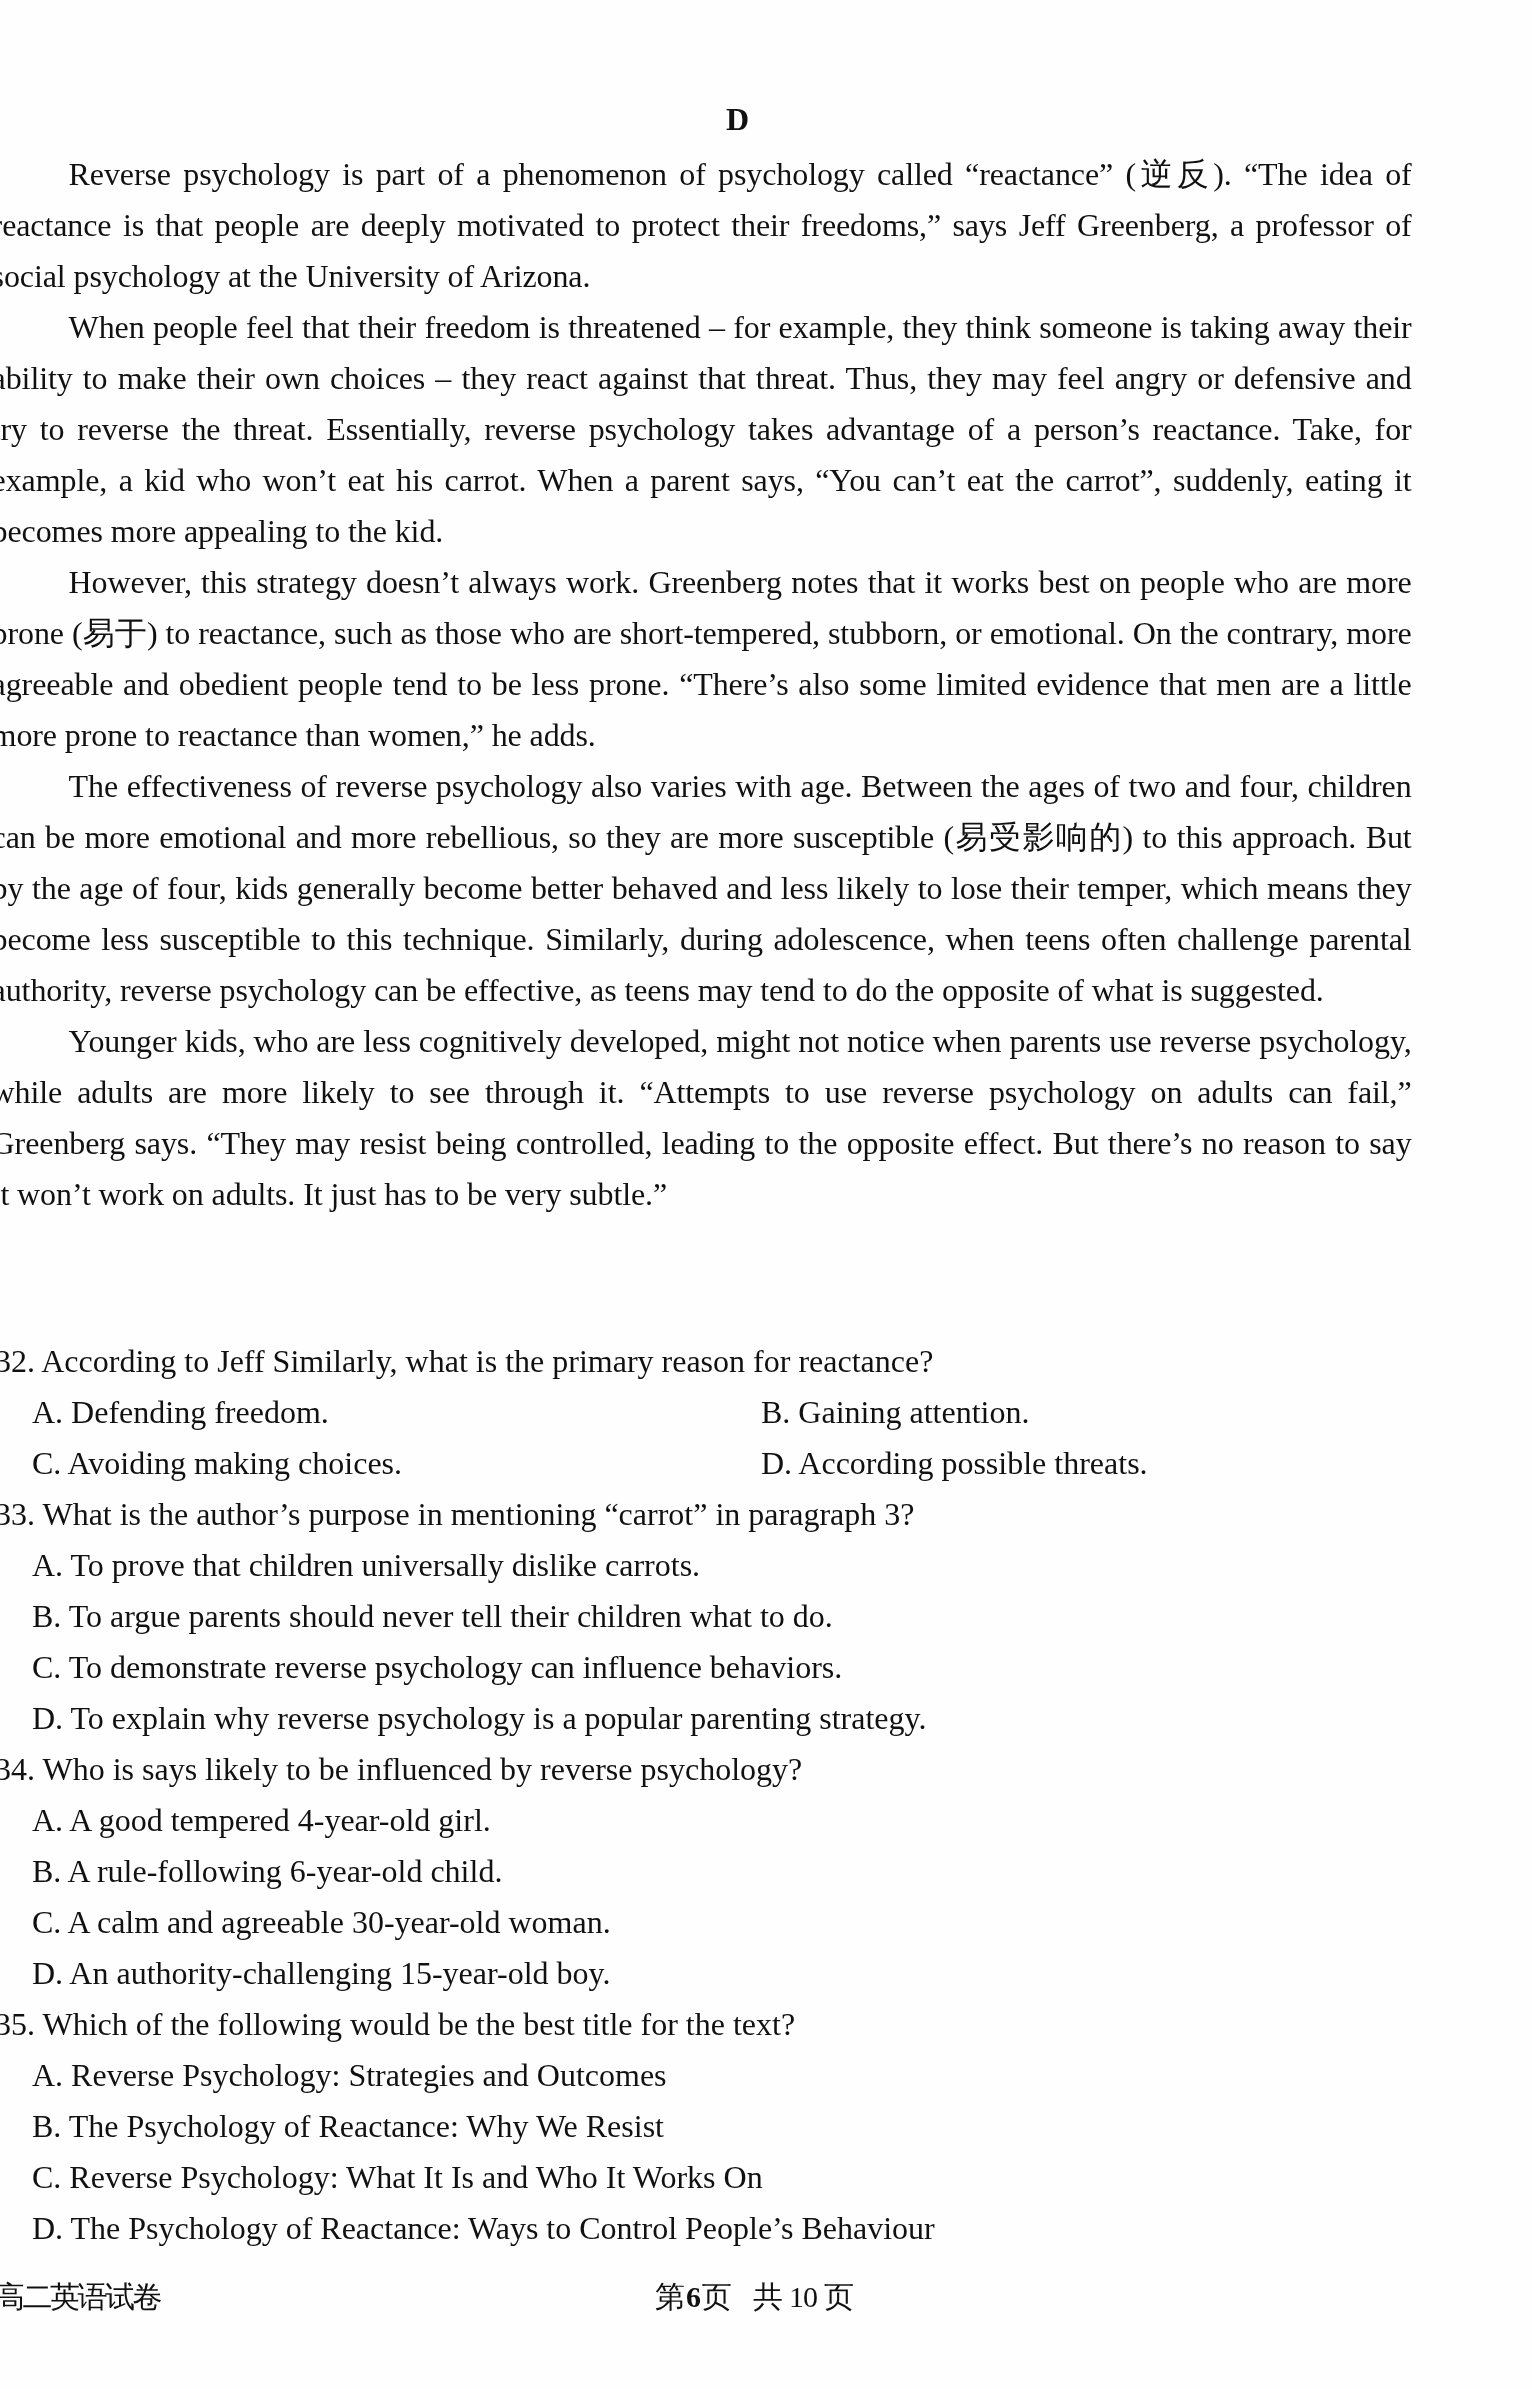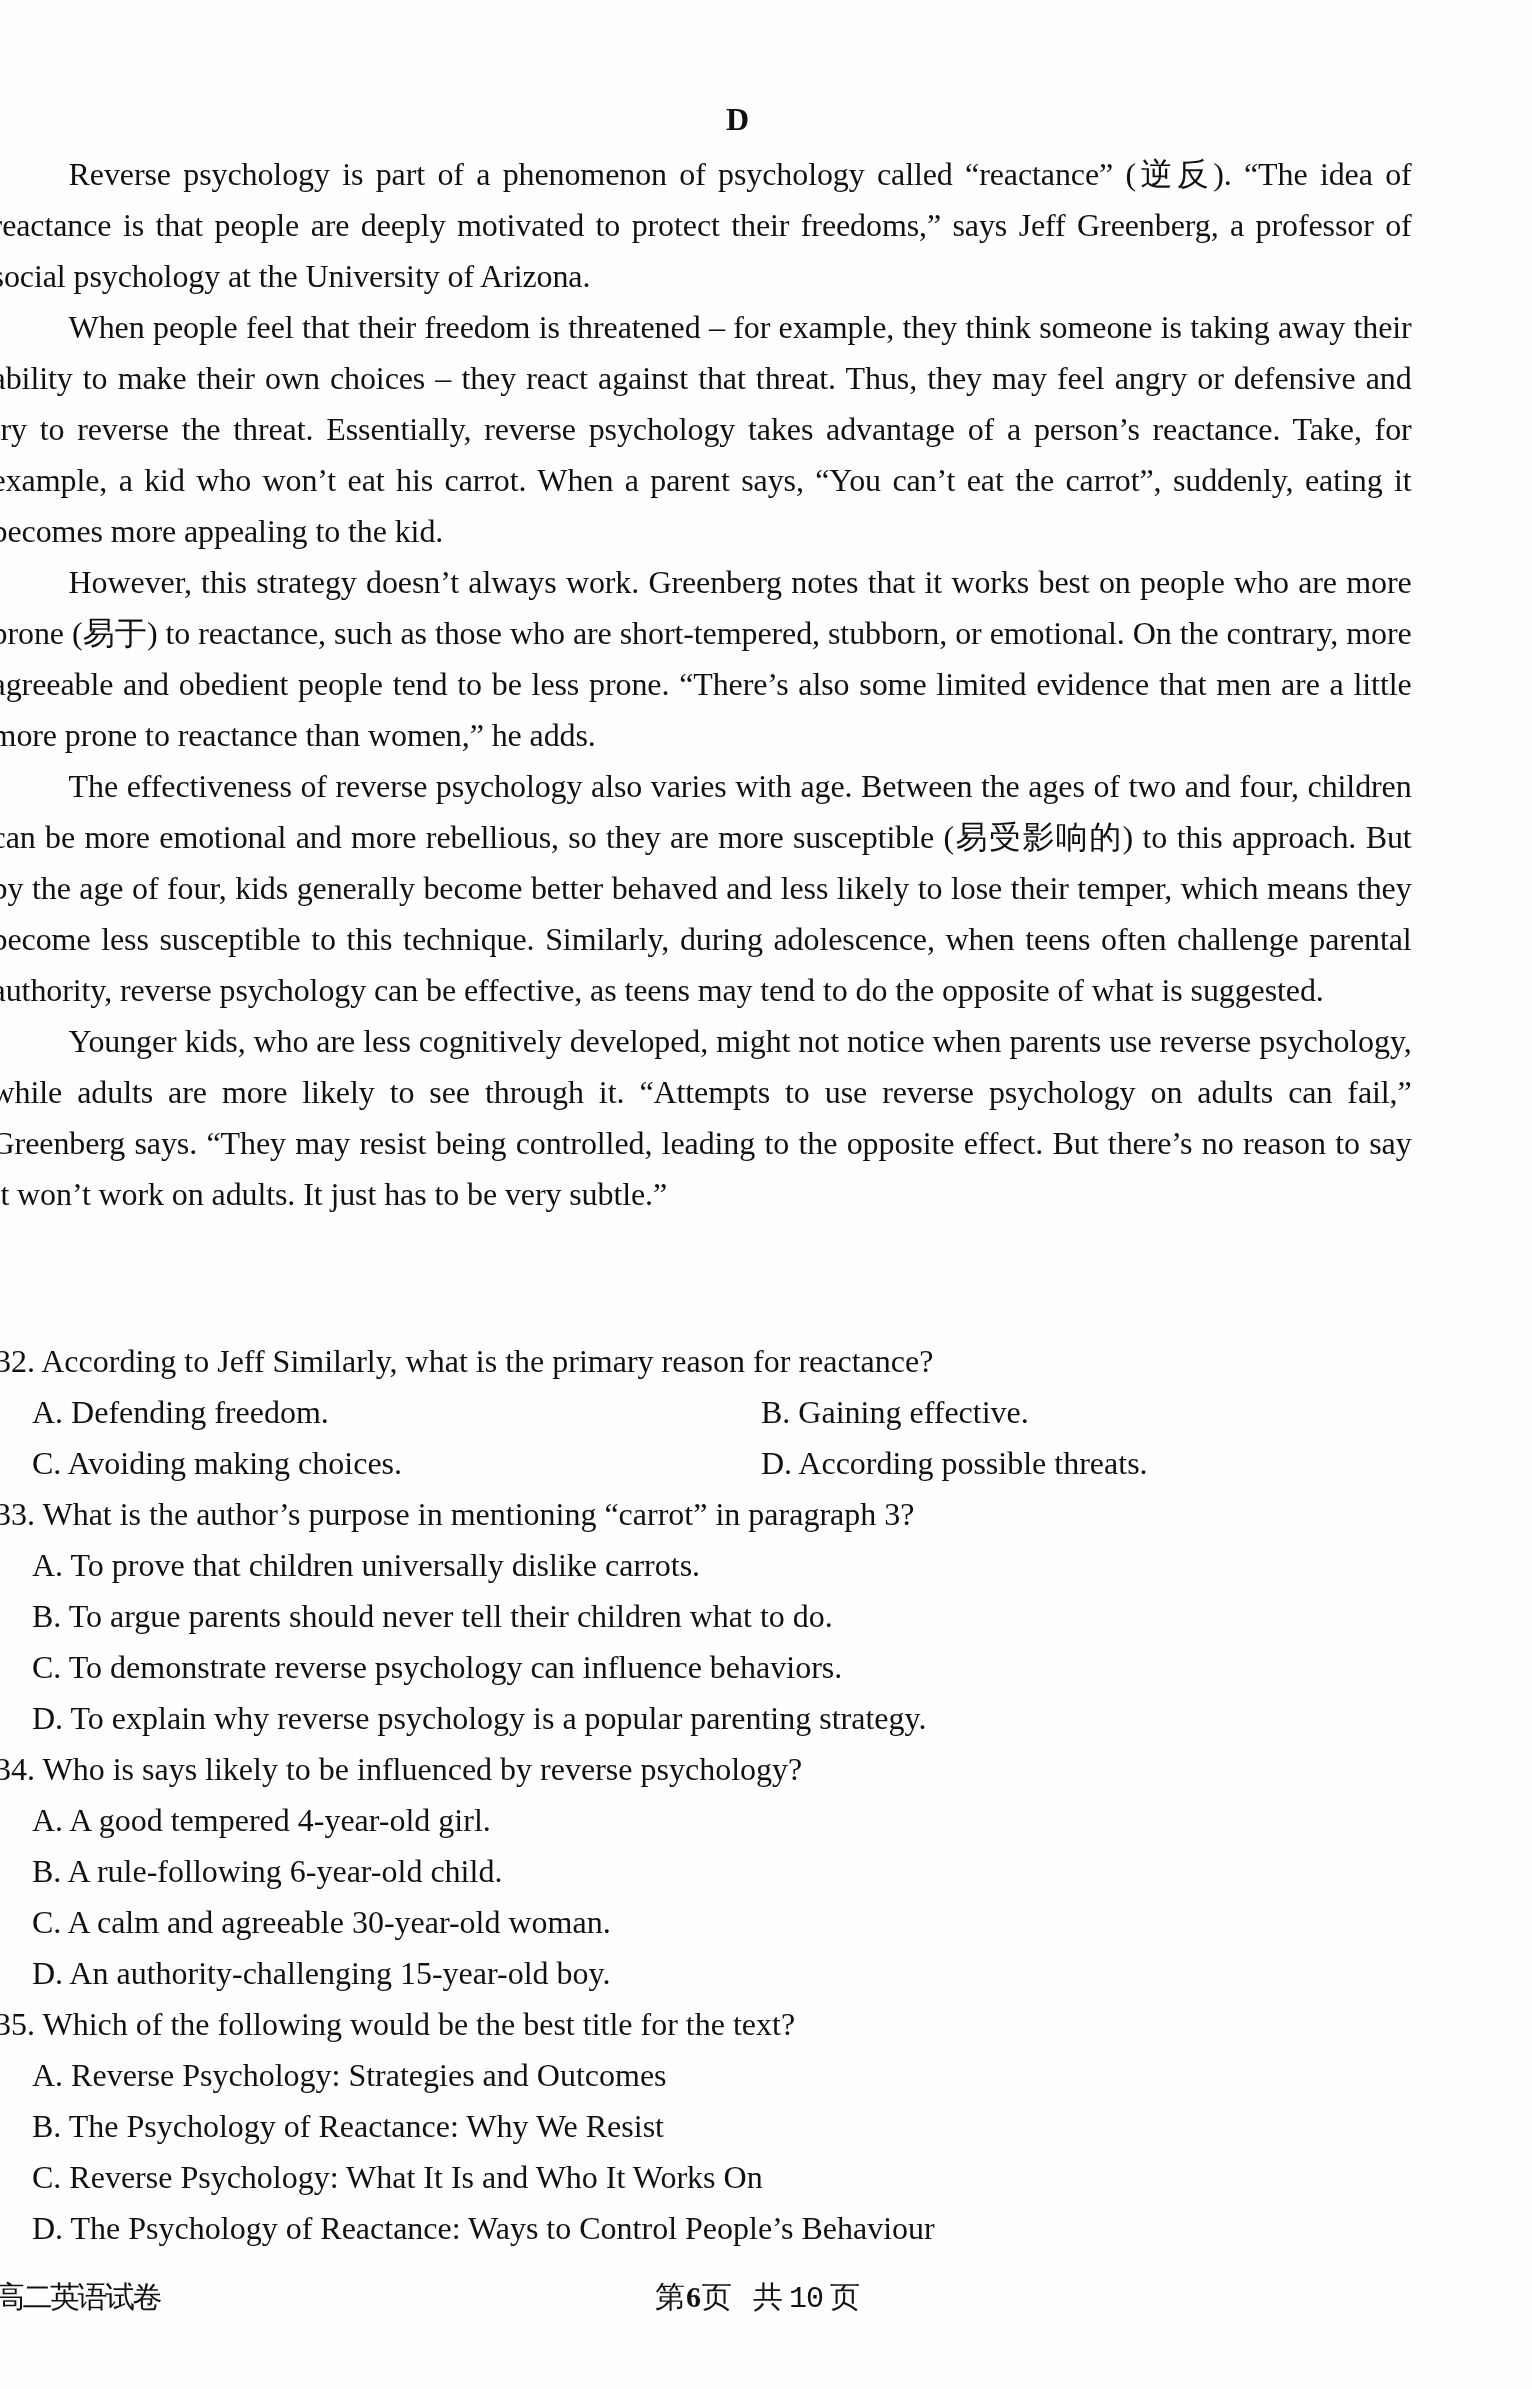--- a/index.html
+++ b/index.html
@@ -103,21 +103,21 @@
     left: 655px;
     top: 0;
     letter-spacing: -0.8px;
   }
   .footer-right .num {
     font-family: "Liberation Serif", serif;
     font-weight: bold;
     padding: 0 1.7px;
   }
   .footer-right .num-plain {
-    font-family: Liberation Mono, monospace;
+    font-family: Liberation Serif, serif;
     padding: 0 6.7px;
   }
   .sp {
     display: inline-block;
     width: 22px;
   }
 </style>
 </head>
 <body>
 
@@ -130,21 +130,21 @@
     <p>When people feel that their freedom is threatened – for example, they think someone is taking away their ability to make their own choices – they react against that threat. Thus, they may feel angry or defensive and try to reverse the threat. Essentially, reverse psychology takes advantage of a person’s reactance. Take, for example, a kid who won’t eat his carrot. When a parent says, “You can’t eat the carrot”, suddenly, eating it becomes more appealing to the kid.</p>
     <p>However, this strategy doesn’t always work. Greenberg notes that it works best on people who are more prone (易于) to reactance, such as those who are short-tempered, stubborn, or emotional. On the contrary, more agreeable and obedient people tend to be less prone. “There’s also some limited evidence that men are a little more prone to reactance than women,” he adds.</p>
     <p>The effectiveness of reverse psychology also varies with age. Between the ages of two and four, children can be more emotional and more rebellious, so they are more susceptible (易受影响的) to this approach. But by the age of four, kids generally become better behaved and less likely to lose their temper, which means they become less susceptible to this technique. Similarly, during adolescence, when teens often challenge parental authority, reverse psychology can be effective, as teens may tend to do the opposite of what is suggested.</p>
     <p>Younger kids, who are less cognitively developed, might not notice when parents use reverse psychology, while adults are more likely to see through it. “Attempts to use reverse psychology on adults can fail,” Greenberg says. “They may resist being controlled, leading to the opposite effect. But there’s no reason to say it won’t work on adults. It just has to be very subtle.”</p>
   </div>
 
   <div class="questions">
 
     <div class="question">
       <span class="q-stem"><span class="q-num">32.</span> <span>According to Jeff Similarly, what is the primary reason for reactance?</span></span>
-      <div class="options two-col"><span class="option">A. Defending freedom.</span><span class="option">B. Gaining effective.</span><span class="option">C. Avoiding making choices.</span><span class="option">D. According possible threats.</span></div>
+      <div class="options two-col"><span class="option">A. Defending freedom.</span><span class="option">B. Gaining attention.</span><span class="option">C. Avoiding making choices.</span><span class="option">D. According possible threats.</span></div>
     </div>
 
     <div class="question">
       <span class="q-stem"><span class="q-num">33.</span> <span>What is the author’s purpose in mentioning “carrot” in paragraph 3?</span></span>
       <div class="options">
         <span class="option">A. To prove that children universally dislike carrots.</span>
         <span class="option">B. To argue parents should never tell their children what to do.</span>
         <span class="option">C. To demonstrate reverse psychology can influence behaviors.</span>
         <span class="option">D. To explain why reverse psychology is a popular parenting strategy.</span>
       </div>

